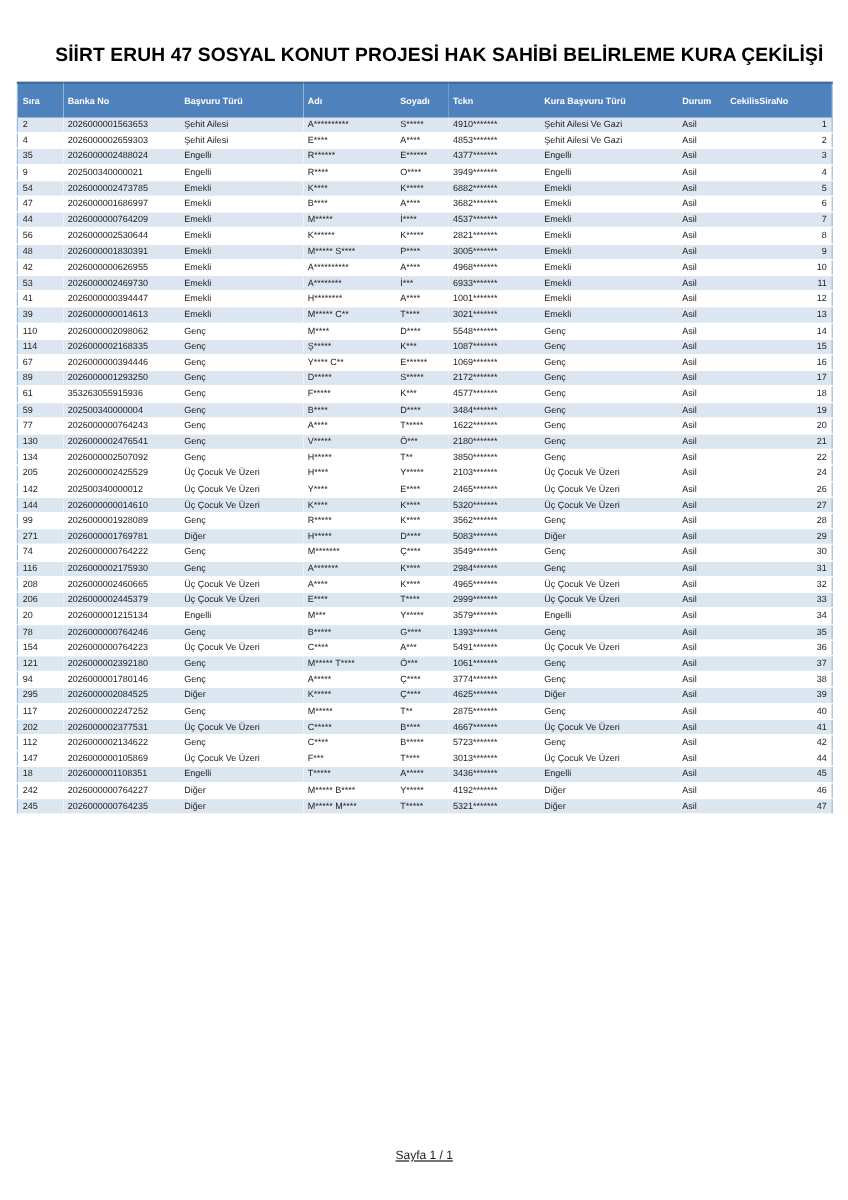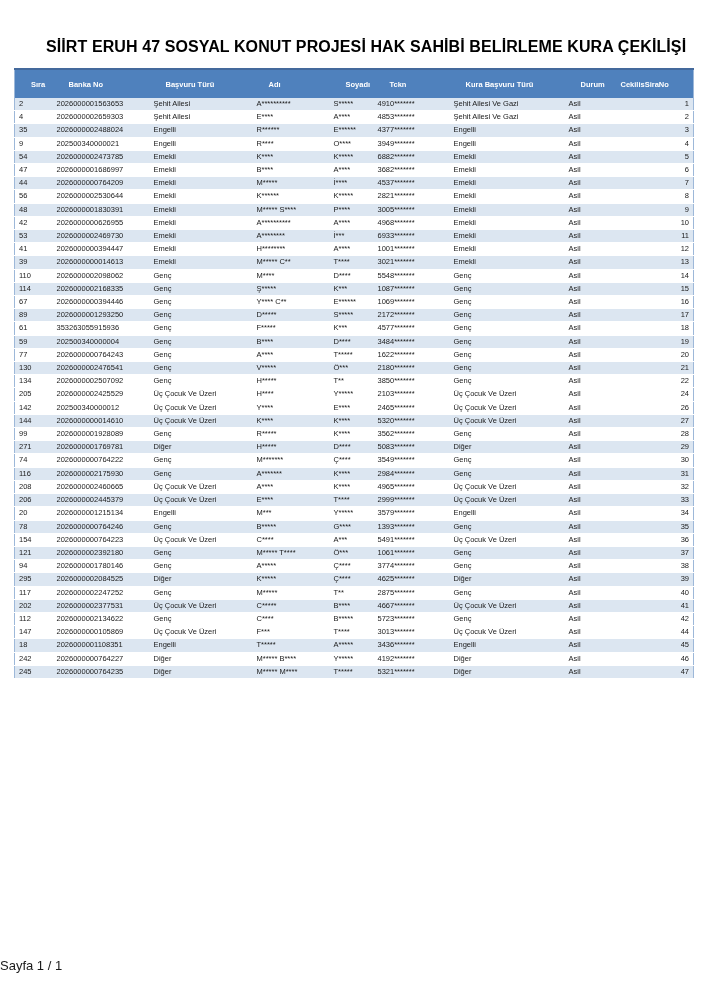--- a/index.html
+++ b/index.html
@@ -37,21 +37,21 @@
     border-right: 1px solid #9db8d9;
     border-bottom: 1px solid #c3d4ea;
   }
   table.kura-table thead th {
     background: #4f81bd;
     color: #ffffff;
     font-size: 7.5px;
     font-weight: bold;
     text-align: left;
     height: 28px;
-    padding: 0 0 0 16px;
+    padding: 0 0 0 4px;
     vertical-align: middle;
     white-space: nowrap;
     overflow: hidden;
     border-top: 2px solid #44699c;
   }
   table.kura-table thead th.col-right {
     text-align: left;
   }
   table.kura-table tbody td {
     font-size: 7.5px;
@@ -71,22 +71,24 @@
     border-bottom: 1px solid #ffffff;
   }
   table.kura-table tbody tr.alt {
     background: #dce6f1;
   }
   .page-footer {
     position: absolute;
     left: 0;
     right: 0;
     top: 958px;
-    font-size: 13px;
+    text-align: center;
+    font-size: 10px;
     color: #1a1a1a;
+    text-decoration: underline;
   }
 </style>
 </head>
 <body>
 
 <div class="page-title">SİİRT ERUH 47 SOSYAL KONUT PROJESİ HAK SAHİBİ BELİRLEME KURA ÇEKİLİŞİ</div>
 
 <table class="kura-table">
   <colgroup>
       <col style="width: 38px;">

